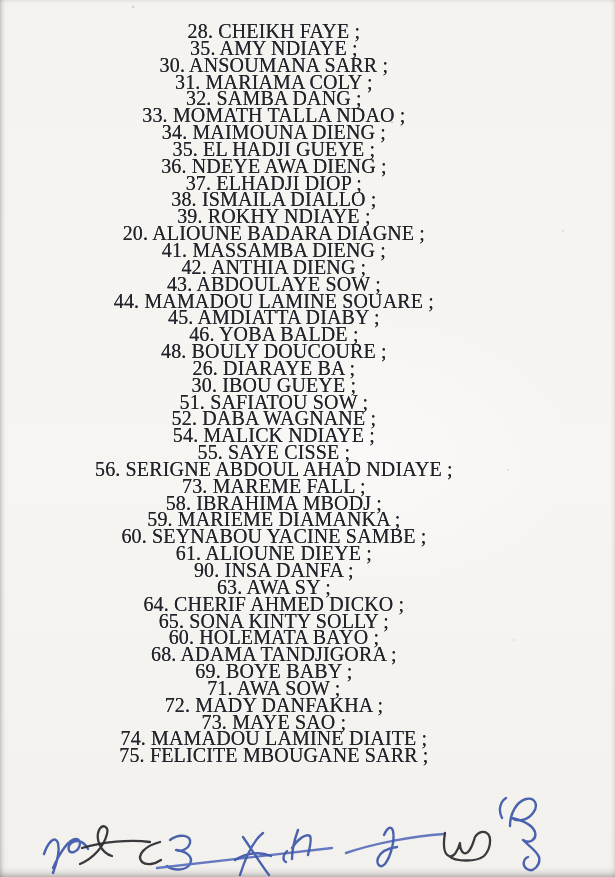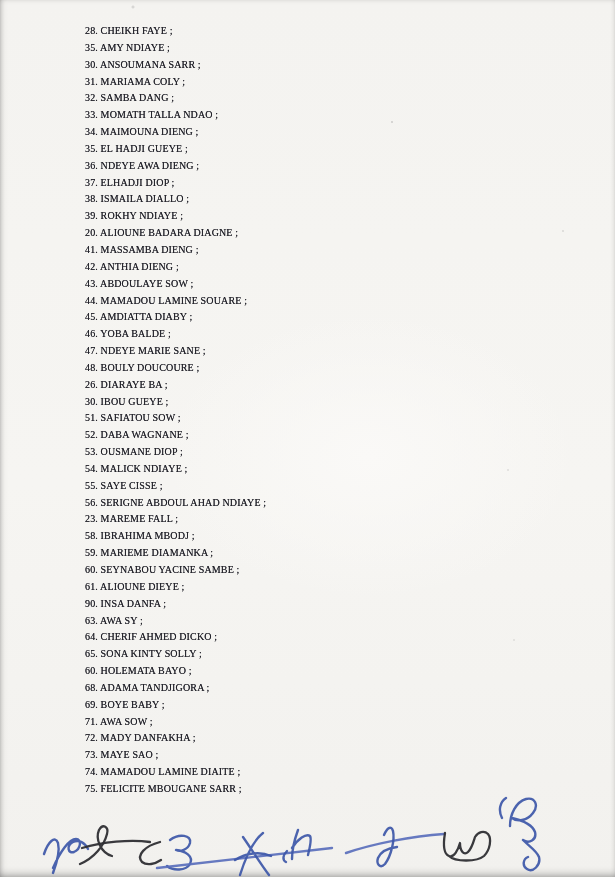--- a/index.html
+++ b/index.html
@@ -18,26 +18,27 @@
       radial-gradient(2px 2px at 514px 640px, rgba(120,120,120,.28), transparent 70%),
       radial-gradient(260px 180px at 60% 52%, #faf9f7 0%, rgba(250,249,247,0) 80%),
       linear-gradient(180deg, #f4f3f0 0%, #f6f5f2 55%, #f2f1ee 100%);
     box-shadow:
       inset 5px 0 7px -6px rgba(60,60,60,.55),
       inset -4px 0 6px -6px rgba(60,60,60,.3),
       inset 0 -7px 8px -6px rgba(60,60,60,.5),
       inset 0 4px 6px -6px rgba(60,60,60,.25);
   }
   .name-list{
-    position:absolute;left:85px;top:23px;
-    font-size:10px;line-height:16.85px;
+    position:absolute;left:95px;top:23px;
+    font-size:20px;line-height:16.85px;
     color:#22222a;
     letter-spacing:.15px;
     text-shadow:0 0 .4px rgba(34,34,42,.8);
     white-space:nowrap;
+    text-align:center;
   }
   .list-item{height:16.85px;}
   .signature-row{
     position:absolute;left:40px;top:790px;width:560px;height:87px;
   }
   .signature-row svg{display:block;width:560px;height:87px;}
   .signature-row path{fill:none;stroke-linecap:round;stroke-linejoin:round;}
   .pen-blue{stroke-width:2.4;opacity:.92;}
   .pen-dark{stroke-width:2.3;opacity:.95;}
 </style>
@@ -117,23 +118,20 @@
       </div>
 
       <div class="list-item">
         <span>45. AMDIATTA DIABY ;</span>
       </div>
 
       <div class="list-item">
         <span>46. YOBA BALDE ;</span>
       </div>
 
-      <div class="list-item">
-        <span>47. NDEYE MARIE SANE ;</span>
-      </div>
 
       <div class="list-item">
         <span>48. BOULY DOUCOURE ;</span>
       </div>
 
       <div class="list-item">
         <span>26. DIARAYE BA ;</span>
       </div>
 
       <div class="list-item">
@@ -141,38 +139,35 @@
       </div>
 
       <div class="list-item">
         <span>51. SAFIATOU SOW ;</span>
       </div>
 
       <div class="list-item">
         <span>52. DABA WAGNANE ;</span>
       </div>
 
-      <div class="list-item">
-        <span>53. OUSMANE DIOP ;</span>
-      </div>
 
       <div class="list-item">
         <span>54. MALICK NDIAYE ;</span>
       </div>
 
       <div class="list-item">
         <span>55. SAYE CISSE ;</span>
       </div>
 
       <div class="list-item">
         <span>56. SERIGNE ABDOUL AHAD NDIAYE ;</span>
       </div>
 
       <div class="list-item">
-        <span>23. MAREME FALL ;</span>
+        <span>73. MAREME FALL ;</span>
       </div>
 
       <div class="list-item">
         <span>58. IBRAHIMA MBODJ ;</span>
       </div>
 
       <div class="list-item">
         <span>59. MARIEME DIAMANKA ;</span>
       </div>
 

